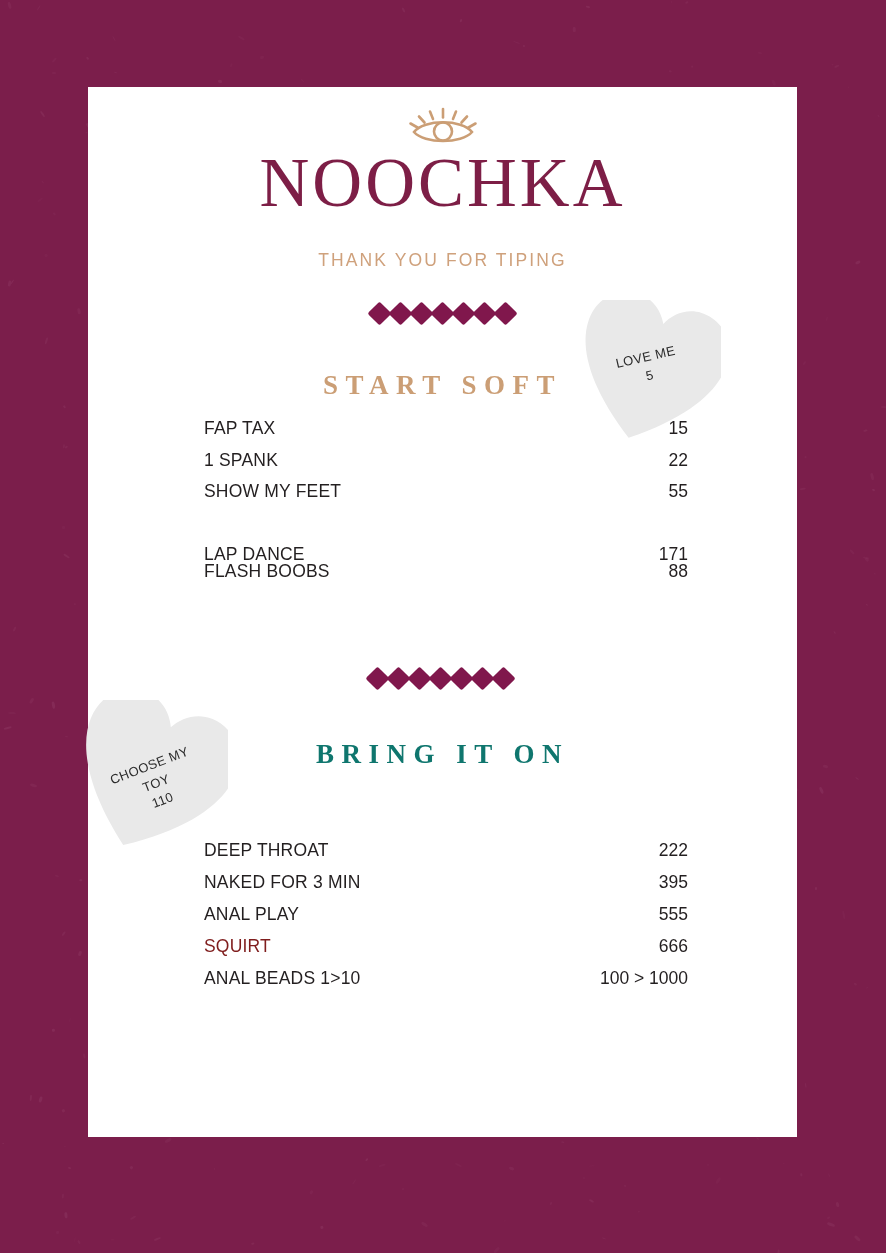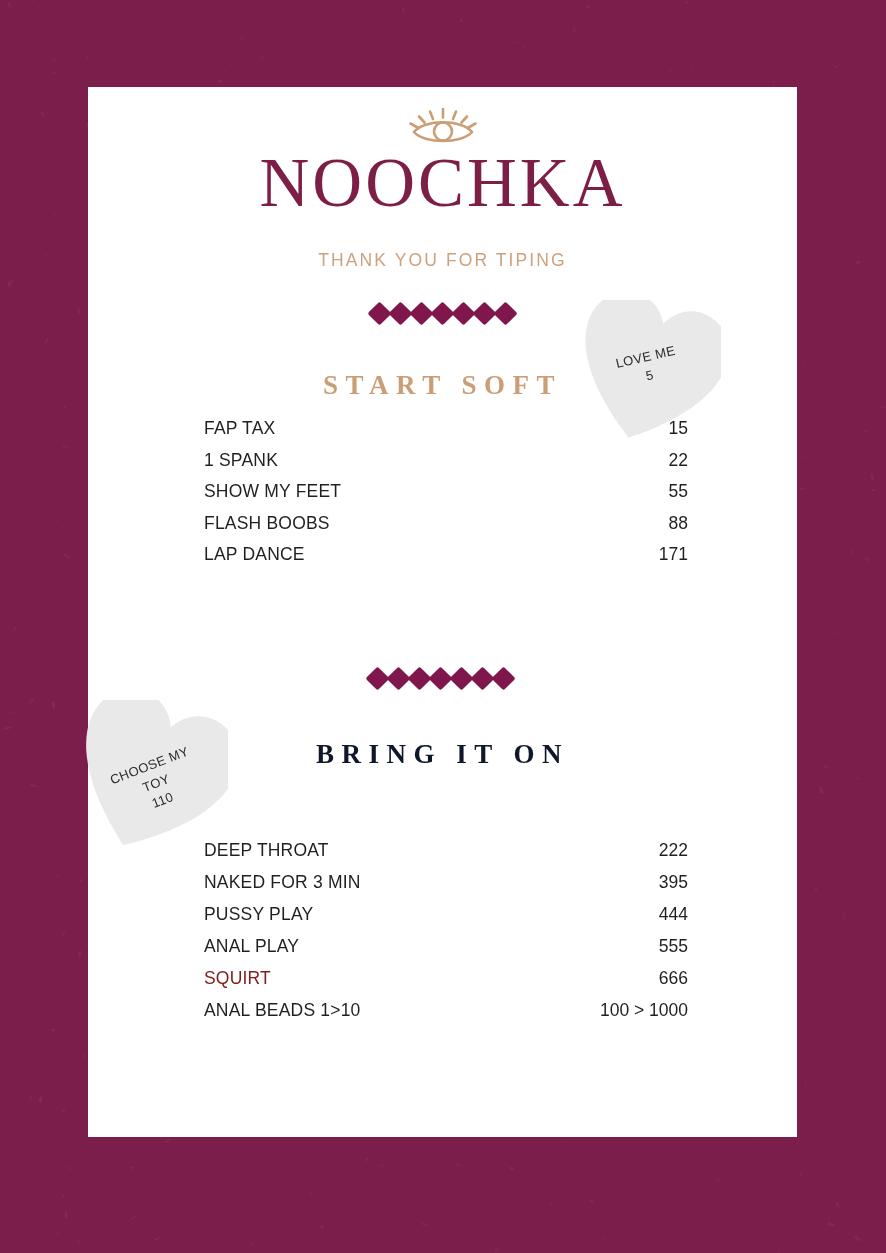--- a/index.html
+++ b/index.html
@@ -659,53 +659,49 @@
       </div>
       <div class="menu-row">
         <span class="menu-label" style="color: rgb(35, 31, 32);">1 SPANK</span>
         <span class="menu-price" style="color: rgb(35, 31, 32);">22</span>
       </div>
       <div class="menu-row">
         <span class="menu-label" style="color: rgb(35, 31, 32);">SHOW MY FEET</span>
         <span class="menu-price" style="color: rgb(35, 31, 32);">55</span>
       </div>
       <div class="menu-row">
-        <span class="menu-label" style="color: rgb(35, 31, 32);">FLASH BOOBS</span>
+        <span class="menu-label" style="color: rgb(35, 31, 32); margin-top: 48px;">FLASH BOOBS</span>
         <span class="menu-price" style="color: rgb(35, 31, 32);">88</span>
       </div>
       <div class="menu-row">
         <span class="menu-label" style="color: rgb(35, 31, 32);">LAP DANCE</span>
         <span class="menu-price" style="color: rgb(35, 31, 32);">171</span>
       </div>
     </div>
 
   <div class="divider" id="divider-2">
       <span class="dia" style="background: rgb(128, 23, 76);"></span>
       <span class="dia" style="background: rgb(128, 23, 76);"></span>
       <span class="dia" style="background: rgb(128, 23, 76);"></span>
       <span class="dia" style="background: rgb(128, 23, 76);"></span>
       <span class="dia" style="background: rgb(128, 23, 76);"></span>
       <span class="dia" style="background: rgb(128, 23, 76);"></span>
       <span class="dia" style="background: rgb(128, 23, 76);"></span>
     </div>
 
-  <div class="section-heading" id="heading-2" style="color: #0f172a;">BRING IT ON</div>
+  <div class="section-heading" id="heading-2" style="color: #0f766e;">BRING IT ON</div>
 
   <div class="menu-list" id="menu-2">
       <div class="menu-row">
         <span class="menu-label" style="color: rgb(35, 31, 32);">DEEP THROAT</span>
         <span class="menu-price" style="color: rgb(35, 31, 32);">222</span>
       </div>
       <div class="menu-row">
         <span class="menu-label" style="color: rgb(35, 31, 32);">NAKED FOR 3 MIN</span>
         <span class="menu-price" style="color: rgb(35, 31, 32);">395</span>
-      </div>
-      <div class="menu-row">
-        <span class="menu-label" style="color: rgb(35, 31, 32);">PUSSY PLAY</span>
-        <span class="menu-price" style="color: rgb(35, 31, 32);">444</span>
       </div>
       <div class="menu-row">
         <span class="menu-label" style="color: rgb(35, 31, 32);">ANAL PLAY</span>
         <span class="menu-price" style="color: rgb(35, 31, 32);">555</span>
       </div>
       <div class="menu-row">
         <span class="menu-label" style="color: #7f1d1d;">SQUIRT</span>
         <span class="menu-price" style="color: rgb(35, 31, 32);">666</span>
       </div>
       <div class="menu-row">

